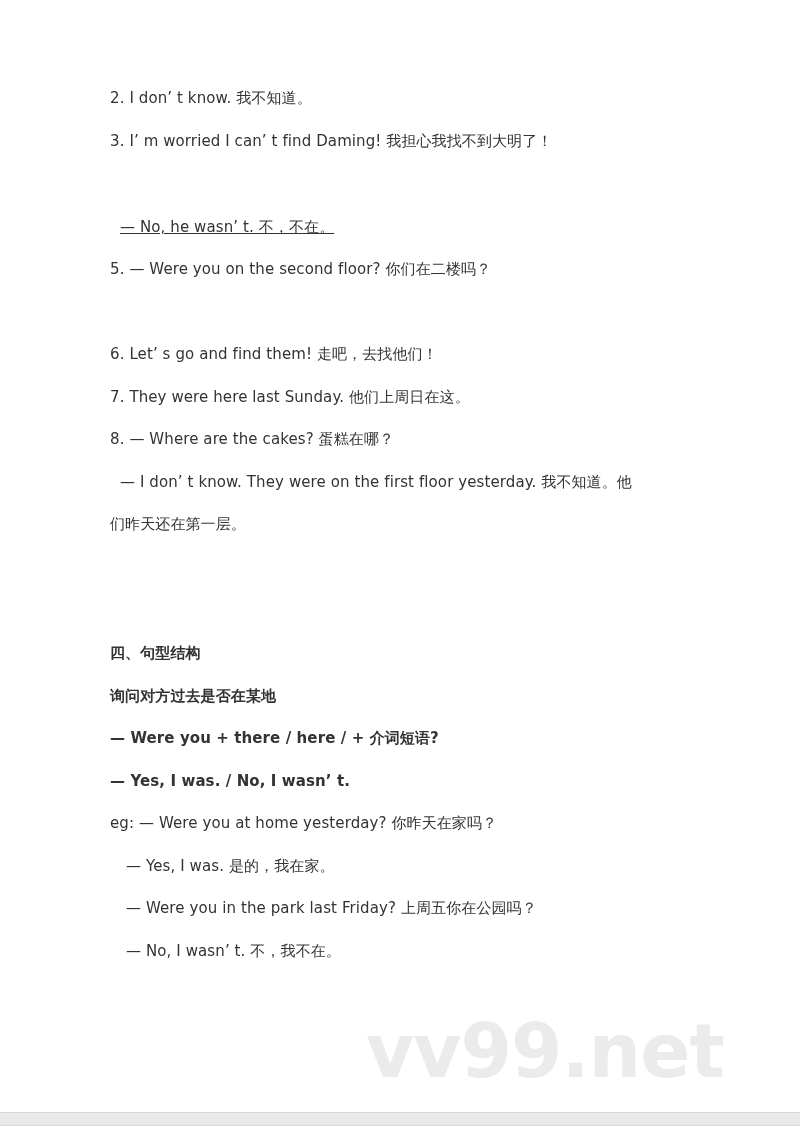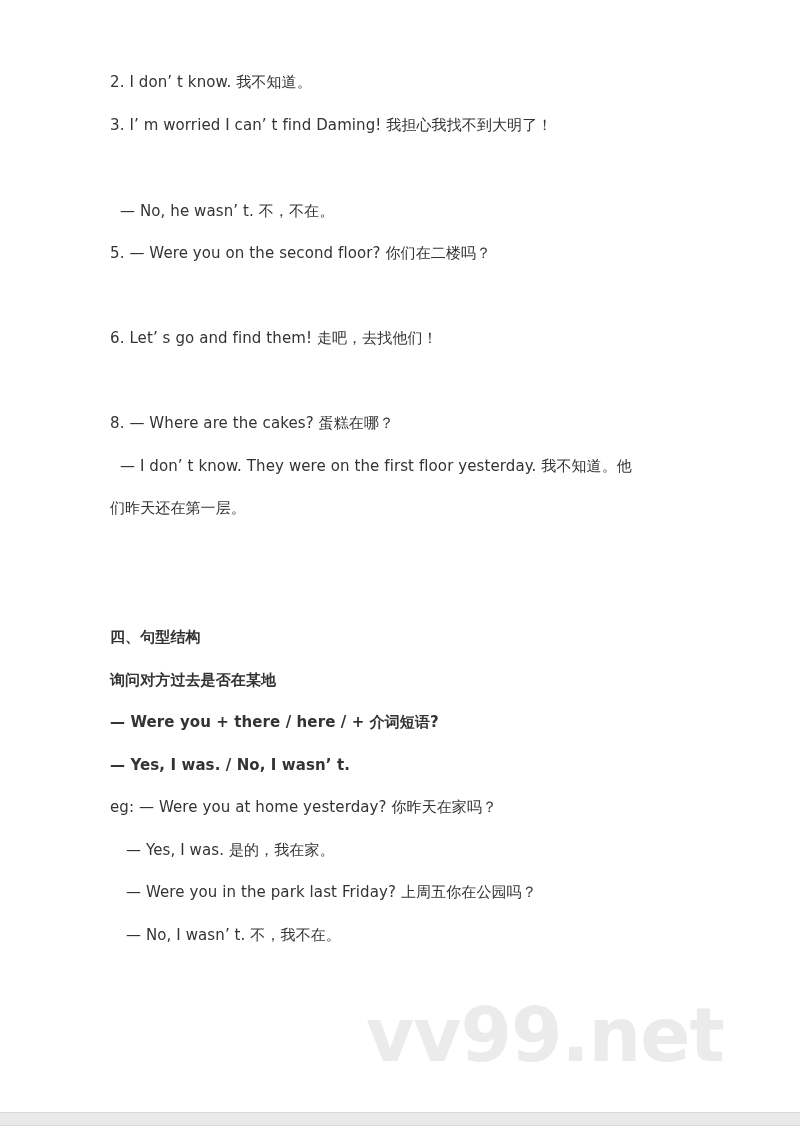--- a/index.html
+++ b/index.html
@@ -11,21 +11,21 @@
       width: 800px;
       height: 1137px;
       position: relative;
       overflow: hidden;
       font-family: "DejaVu Sans", "Liberation Sans", sans-serif;
       color: #333333;
     }
     .page {
       position: absolute;
       left: 0;
-      top: 0;
+      top: 16px;
       width: 776px;
       height: 1110px;
       background: #ffffff;
     }
     .line {
       position: absolute;
       left: 110px;
       font-size: 15px;
       line-height: 20px;
       white-space: nowrap;
@@ -56,23 +56,24 @@
       border-bottom: 1px solid #d8d8d8;
     }
   </style>
 </head>
 <body>
 
 <div class="page">
 
   <div class="line" style="top:72px;">2. I don’ t know. 我不知道。</div>
   <div class="line" style="top:115px;">3. I’ m worried I can’ t find Daming! 我担心我找不到大明了！</div>
-  <div class="line indent" style="top:201px;">— No, he wasn’ t. 不，不在。</div>
+  <div class="line indent" style="top:201px;text-decoration:underline;">— No, he wasn’ t. 不，不在。</div>
   <div class="line" style="top:243px;">5. — Were you on the second floor? 你们在二楼吗？</div>
   <div class="line" style="top:328px;">6. Let’ s go and find them! 走吧，去找他们！</div>
+  <div class="line" style="top:371px;">7. They were here last Sunday. 他们上周日在这。</div>
   <div class="line" style="top:413px;">8. — Where are the cakes? 蛋糕在哪？</div>
   <div class="line indent" style="top:456px;">— I don’ t know. They were on the first floor yesterday. 我不知道。他</div>
   <div class="line" style="top:498px;">们昨天还在第一层。</div>
 
   <div class="line bold" style="top:627px;">四、句型结构</div>
   <div class="line bold" style="top:670px;">询问对方过去是否在某地</div>
   <div class="line bold" style="top:712px;">— Were you + there / here / + 介词短语?</div>
   <div class="line" style="top:797px;">eg: — Were you at home yesterday? 你昨天在家吗？</div>
 
   <div class="line bold" style="top:755px;">— Yes, I was. / No, I wasn’ t.</div>

